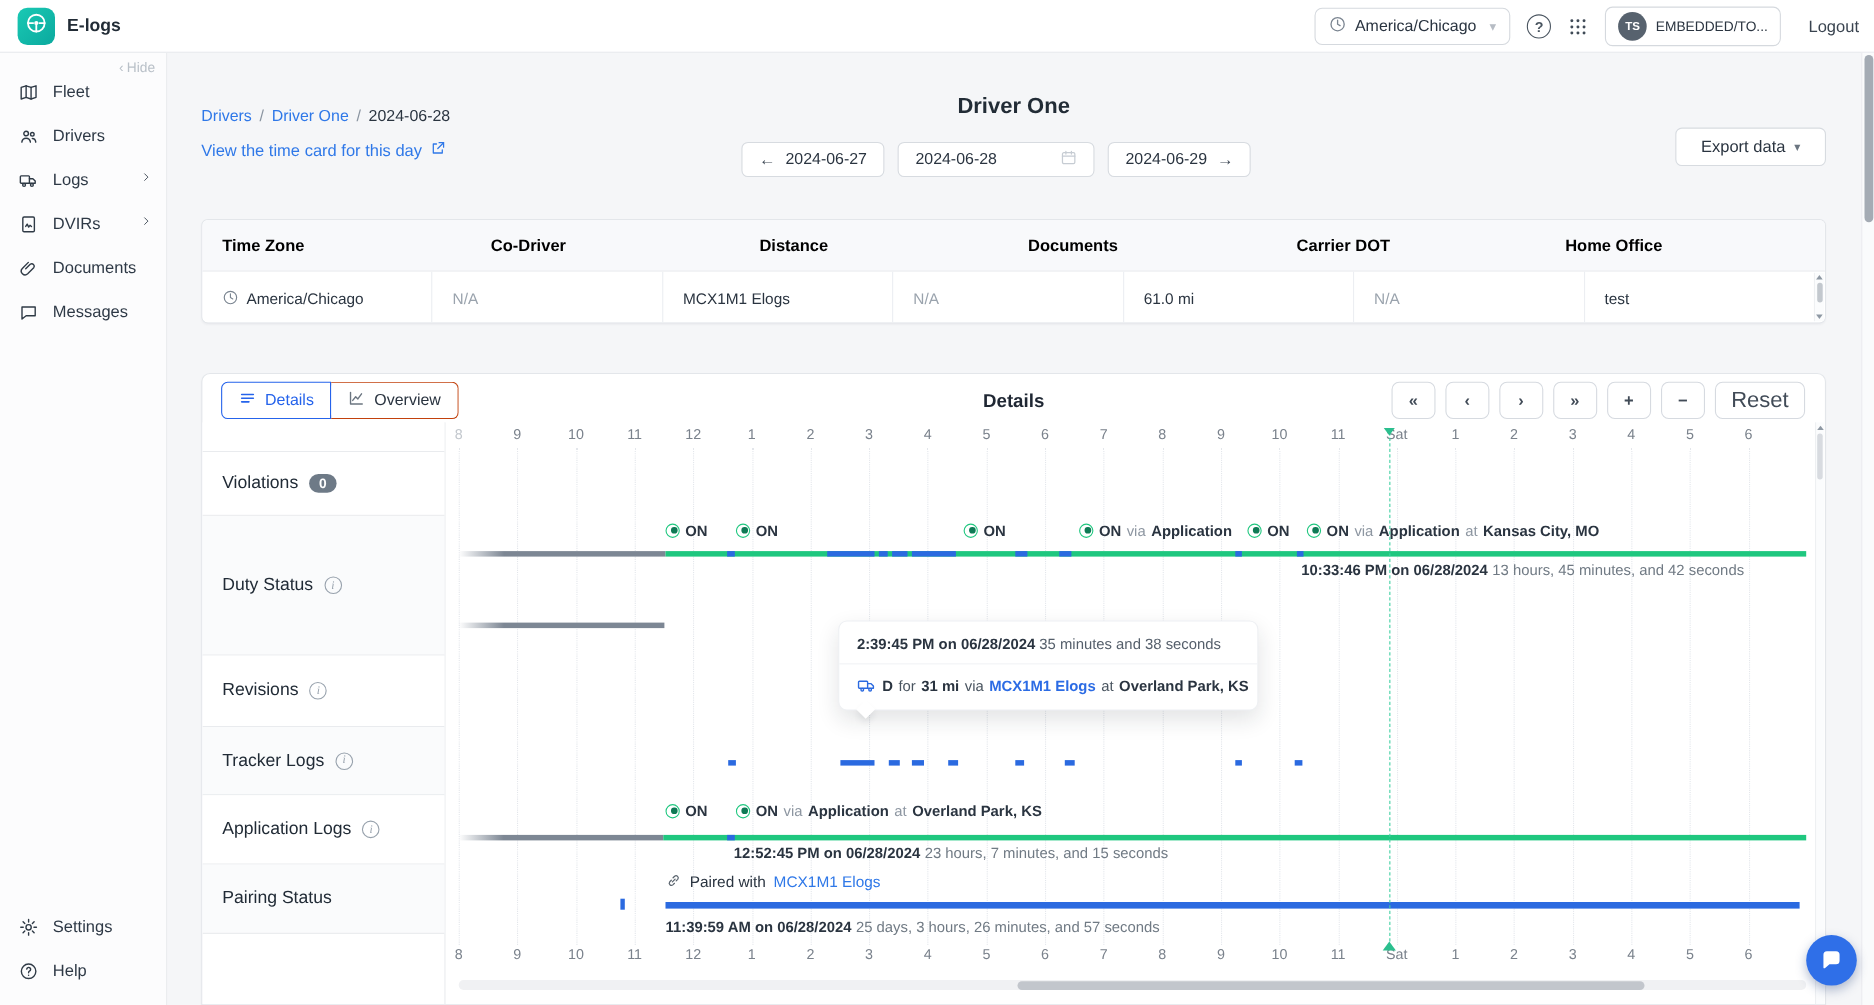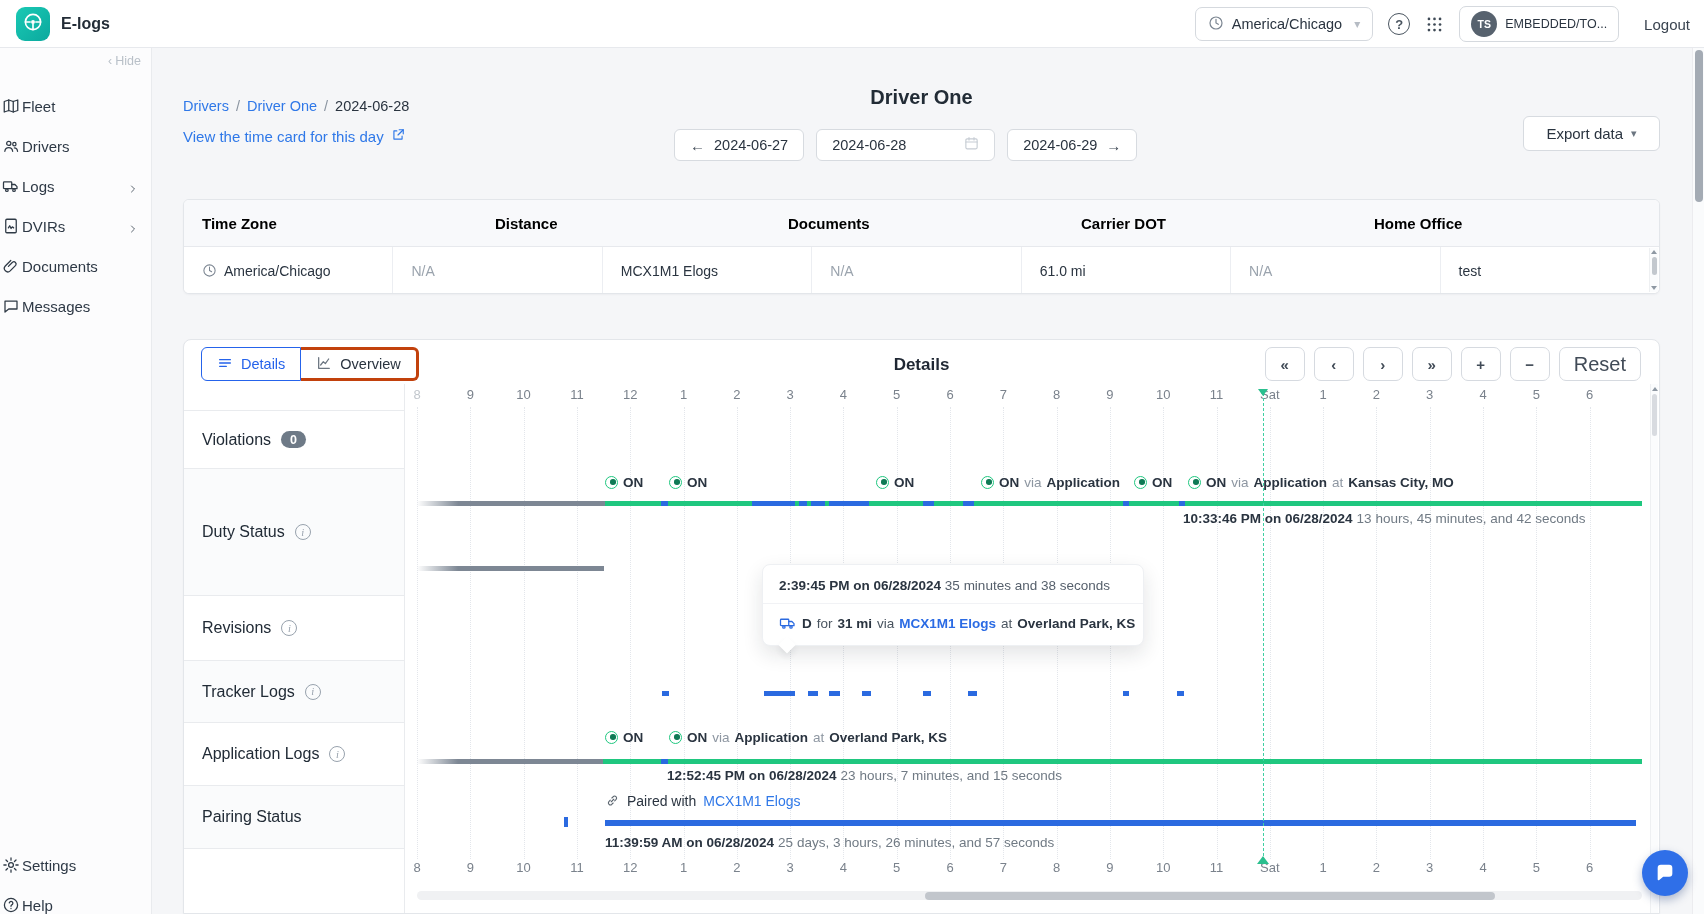--- a/index.html
+++ b/index.html
@@ -15,21 +15,21 @@
   .tz-chev{color:#b6bcc4;font-size:12px;margin-left:4px;}
   .help-ic{width:22px;height:22px;border:1.8px solid #4a5560;border-radius:50%;display:flex;align-items:center;justify-content:center;font-size:13px;font-weight:700;color:#4a5560;}
   .user-chip{display:flex;align-items:center;gap:8px;height:36px;padding:0 11px;border:1px solid #d5d9de;border-radius:7px;background:#fff;}
   .avatar{width:26px;height:26px;border-radius:50%;background:#57626e;color:#fff;font-size:10.5px;font-weight:700;display:flex;align-items:center;justify-content:center;}
   .user-name{font-size:12.5px;color:#2a3440;}
   .logout{font-size:15px;color:#3a4450;margin-left:10px;cursor:pointer;}
   
   .sidebar{position:absolute;top:48px;left:0;width:152px;bottom:0;background:#fcfcfd;border-right:1px solid #e9ebee;z-index:30;}
   .hide-btn{position:absolute;top:6px;right:10px;color:#b9c0c8;font-size:12.5px;display:flex;align-items:center;gap:3px;cursor:pointer;}
   .side-nav{position:absolute;top:27px;left:0;right:0;}
-  .side-item{display:flex;align-items:flex-end;gap:2px;height:40px;padding:0 2px;font-size:15px;color:#2e3946;cursor:pointer;position:relative;}
+  .side-item{display:flex;align-items:flex-start;gap:13px;height:40px;padding:0 17px;font-size:15px;color:#2e3946;cursor:pointer;position:relative;}
   .side-chev{position:absolute;right:12px;display:flex;}
   .side-foot{position:absolute;bottom:0;left:0;right:0;}
   .side-foot .side-item{height:40px;}
   
   .breadcrumb{position:absolute;left:183px;top:98px;font-size:14.5px;white-space:nowrap;z-index:5;}
   .bc-link{color:#2f78e8;cursor:pointer;}
   .bc-sep{color:#8a94a0;margin:0 7px;}
   .view-link{position:absolute;left:183px;top:128px;font-size:15px;color:#2f78e8;display:flex;align-items:center;gap:7px;cursor:pointer;z-index:5;}
   .page-title{position:absolute;left:183px;width:1477px;top:86px;text-align:center;font-size:20px;font-weight:700;color:#222c36;z-index:4;}
   .date-nav{position:absolute;left:674px;top:129px;display:flex;gap:12px;z-index:5;}
@@ -45,21 +45,21 @@
   .td{flex:1;display:flex;align-items:center;gap:7px;padding-left:18px;font-size:14px;color:#2a3440;border-left:1px solid #eceef2;}
   .td:first-child{border-left:none;}
   .td.muted{color:#9aa3ad;}
   .tbl-scroll{position:absolute;right:1px;top:48px;bottom:1px;width:9px;border-left:1px solid #eef0f2;background:#fbfcfd;}
   .tbl-scroll .tri-u{position:absolute;top:2px;left:1px;border-left:3px solid transparent;border-right:3px solid transparent;border-bottom:4px solid #8e98a3;}
   .tbl-scroll .tri-d{position:absolute;bottom:2px;left:1px;border-left:3px solid transparent;border-right:3px solid transparent;border-top:4px solid #8e98a3;}
   .tbl-thumb{position:absolute;top:9px;left:1.5px;width:5px;height:18px;border-radius:3px;background:#c3c8ce;}
   
   .details-card{position:absolute;left:183px;top:339px;width:1477px;height:575px;background:#fff;border:1px solid #e3e6ea;border-radius:8px 8px 0 0;box-shadow:0 1px 2px rgba(16,24,40,.04);z-index:5;overflow:hidden;}
   .tabs{position:absolute;left:17px;top:7px;display:flex;}
-  .tab{height:34px;display:flex;align-items:center;gap:8px;padding:0 15px;border:3px solid #c2410c;background:#fff;font-size:14.5px;color:#2a3440;cursor:pointer;}
+  .tab{height:34px;display:flex;align-items:center;gap:8px;padding:0 15px;border:1px solid #c2410c;background:#fff;font-size:14.5px;color:#2a3440;cursor:pointer;}
   .tab.active{border:1.5px solid #2563eb;color:#2563eb;border-radius:6px 0 0 6px;z-index:2;}
   .tab.inactive{border-left:none;border-radius:0 6px 6px 0;}
   .card-title{position:absolute;left:0;right:0;top:15px;text-align:center;font-size:17px;font-weight:700;color:#1f2733;}
   .navbtns{position:absolute;right:18px;top:7px;display:flex;gap:9px;}
   .nb{min-width:40px;height:34px;background:#fff;border:1px solid #d6dae0;border-radius:7px;font-size:15px;font-weight:700;color:#414b57;cursor:pointer;font-family:"Liberation Sans",sans-serif;display:flex;align-items:center;justify-content:center;}
   .nb.reset{padding:0 14px;font-weight:400;font-size:20px;}
   
   .left-panel{position:absolute;left:0;top:44px;width:221px;bottom:0;background:#fff;border-right:1px solid #e9ebee;z-index:6;}
   .lp-strip{height:27px;border-bottom:1px solid #e9ebee;background:#fff;}
   .lp-row{display:flex;align-items:center;padding-left:18px;border-bottom:1px solid #e9ebee;font-size:16px;font-weight:500;color:#212b36;background:#fff;cursor:pointer;}
@@ -283,20 +283,21 @@
   </div>
 </div>
 <div class="export-btn">
   <span>Export data</span>
   <span class="chev-sm">▾</span>
 </div>
 
 <div class="info-card">
   <div class="tbl-head">
       <div class="th">Time Zone</div>
+      <div class="th">Co-Driver</div>
       <div class="th">Distance</div>
       <div class="th">Documents</div>
       <div class="th">Carrier DOT</div>
       <div class="th">Home Office</div>
     </div>
   <div class="tbl-row">
       <div class="td">
         <span style="display: flex;">
           <svg width="15" height="15" viewBox="0 0 24 24" fill="none" stroke="#7b8591" stroke-width="1.7" stroke-linecap="round" stroke-linejoin="round">
             <circle cx="12" cy="12" r="9"></circle>

